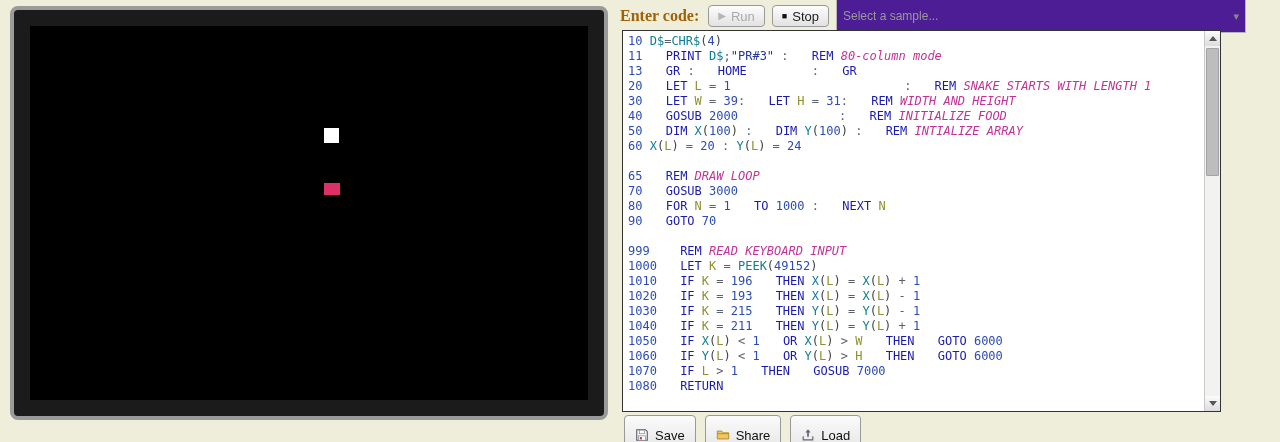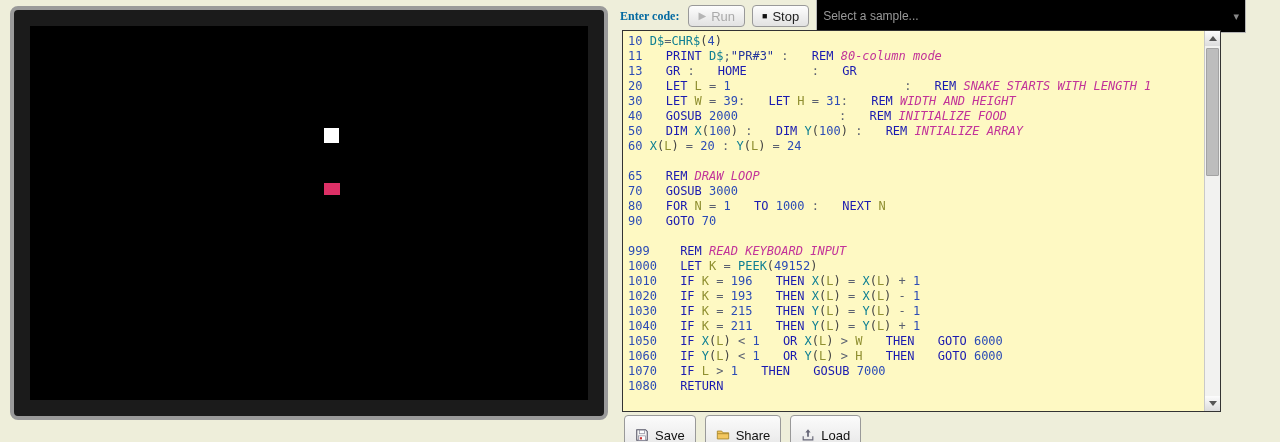--- a/index.html
+++ b/index.html
@@ -23,43 +23,43 @@
   }
   .gr-block { position:absolute; }
 
   
   .toolbar {
     position:absolute; left:620px; top:4px; width:626px; height:24px;
     display:flex; align-items:center; gap:7px;
   }
   .enter-label {
     font-family:"Liberation Serif", serif; font-weight:bold;
-    font-size:12px; color:#0369a1; white-space:nowrap; margin-right:2px;
+    font-size:16px; color:#a16207; white-space:nowrap; margin-right:2px;
   }
   .tb-btn {
     display:inline-flex; align-items:center; gap:5px;
     background:linear-gradient(#fdfdfd,#e2e2e2);
     border:1px solid #999; border-radius:4px;
     height:22px; padding:0 9px; font-size:13px; color:#222;
     font-family:"Liberation Sans", sans-serif; cursor:pointer;
   }
   .tb-btn.run-disabled { color:#aaa; }
   .icon-run  { font-size:10px; color:#b5b5b5; line-height:1; }
   .icon-stop { font-size:9px;  color:#111;    line-height:1; }
   .sample-select {
     flex:1; display:flex; align-items:center; justify-content:space-between;
-    height:14px; background:#000000; border:1px solid #b5b5b5;
+    height:14px; background:#4c1d95; border:1px solid #b5b5b5;
     padding:16px 6px; color:#999; font-size:12px; cursor:pointer;
   }
   .chev { color:#888; font-size:11px; line-height:1; }
 
   
   .editor {
     position:absolute; left:622px; top:30px; width:599px; height:382px;
-    background:#fef9c3; border:1px solid #333; overflow:hidden;
+    background:#ffffff; border:1px solid #333; overflow:hidden;
   }
   .code-lines {
     position:absolute; left:0; top:3px; right:17px; bottom:0;
     padding-left:5px;
     font-family:"DejaVu Sans Mono", monospace;
     font-size:12px; line-height:15px; white-space:pre;
     overflow:hidden; color:#333;
   }
   .code-line { height:15px; }
   .tk-ln  { color:#2b4bb5; }

